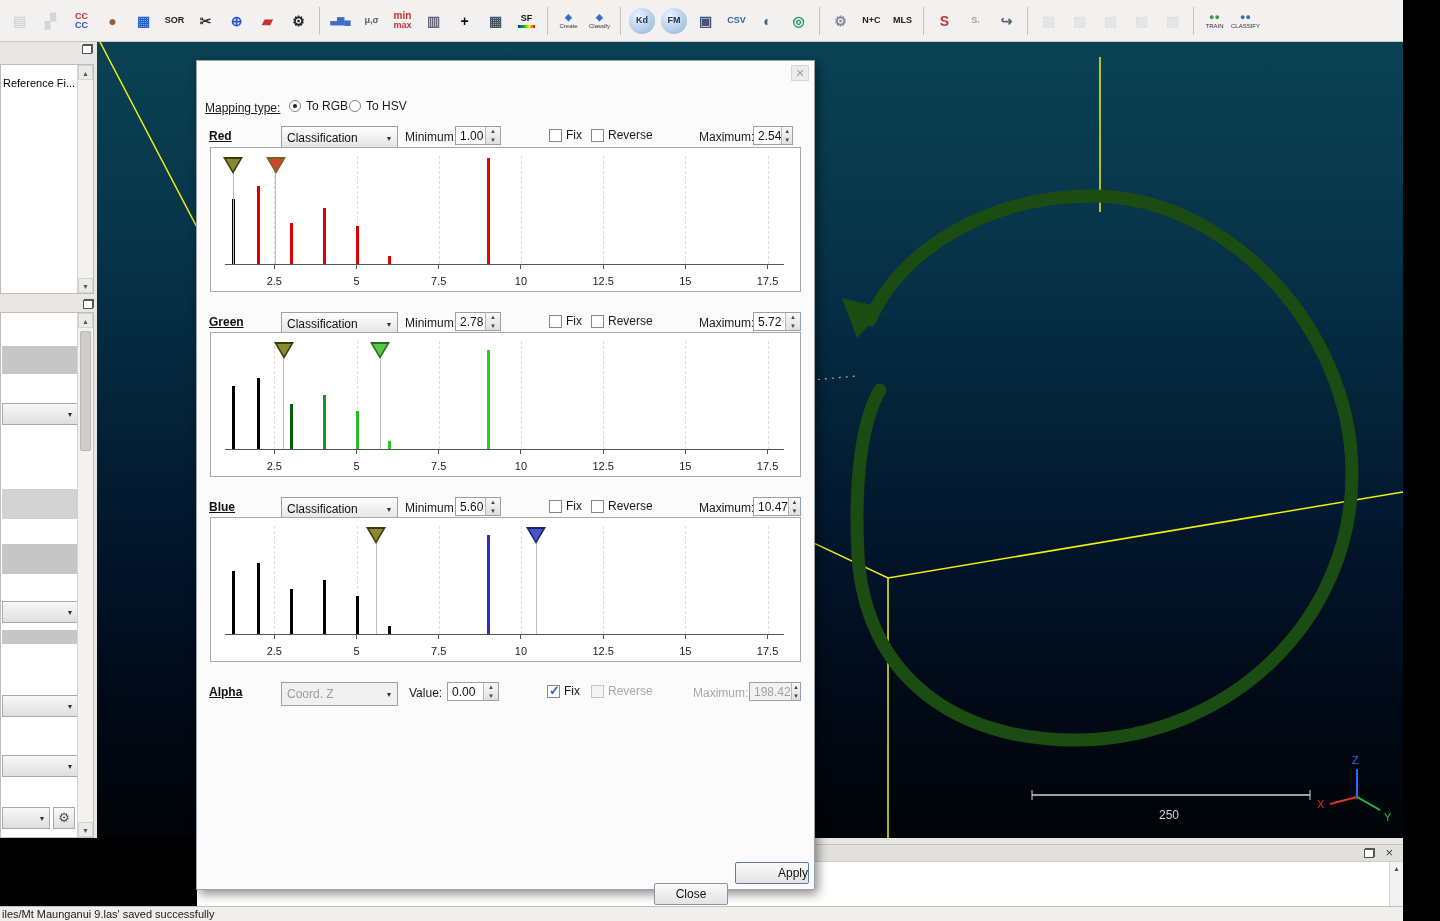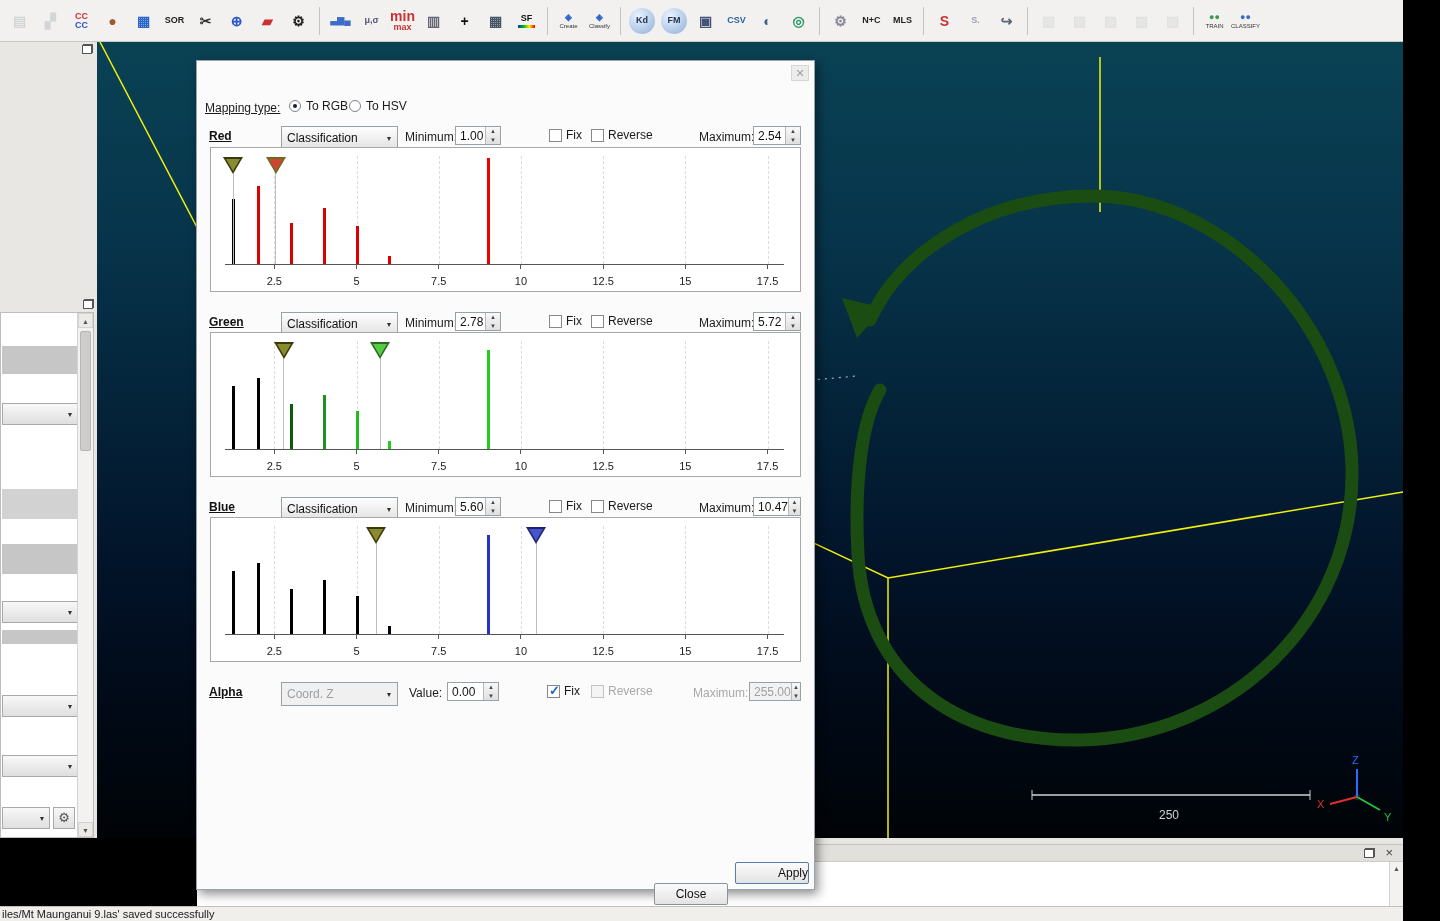--- a/index.html
+++ b/index.html
@@ -127,21 +127,21 @@
       <span style="color: rgb(34, 34, 34); font-size: 14px;">⚙</span>
     </div>
     <div class="tb-sep"></div>
     <div class="tb-icon">
       <span style="color: rgb(58, 108, 200); font-size: 9px;">▃▆▄</span>
     </div>
     <div class="tb-icon">
       <span style="color: rgb(85, 85, 119); font-size: 9px;">μ,σ</span>
     </div>
     <div class="tb-icon">
-      <span style="color: rgb(200, 50, 50); font-size: 14px;">min</span>
+      <span style="color: rgb(200, 50, 50); font-size: 10px;">min</span>
       <span style="color: rgb(200, 50, 50); font-size: 9px;">max</span>
     </div>
     <div class="tb-icon">
       <span style="color: rgb(102, 102, 119); font-size: 14px;">▥</span>
     </div>
     <div class="tb-icon">
       <span style="color: rgb(17, 17, 17); font-size: 14px;">+</span>
     </div>
     <div class="tb-icon">
       <span style="color: rgb(68, 85, 102); font-size: 14px;">▦</span>
@@ -221,20 +221,27 @@
     </div>
     <div class="tb-icon">
       <span style="color: rgb(58, 108, 200); font-size: 9px;">●●</span>
       <span class="lbl">CLASSIFY</span>
     </div>
   </div>
 
 <div class="sidebar">
   <span class="winbtn" style="position:absolute;right:4px;top:2px;"></span>
 
+  <div class="panel" style="left:0;top:22px;width:94px;height:230px;">
+    <div style="position:absolute;left:2px;top:12px;font-size:11px;white-space:nowrap;overflow:hidden;width:72px;">Reference Fi...</div>
+    <div class="vscroll">
+      <div class="arr" style="top:0;">▲</div>
+      <div class="arr" style="bottom:0;">▼</div>
+    </div>
+  </div>
 
   <div style="position:absolute;left:0;top:254px;width:97px;height:16px;">
     <span class="winbtn" style="position:absolute;right:3px;top:3px;"></span>
   </div>
 
   <div class="panel" style="left:0;top:270px;width:94px;height:526px;">
     <div class="gray-row" style="top:33px;height:28px;background:#c6c6c6;"></div>
     <div class="mini-combo" style="left:1px;top:90px;width:76px;">
         <span class="ca">▼</span>
       </div>
@@ -336,21 +343,21 @@
     </div>
     <label class="chk" style="left:352px;">
       <span class="box"></span>
       <span>Fix</span>
     </label>
     <label class="chk" style="left:394px;">
       <span class="box"></span>
       <span>Reverse</span>
     </label>
     <span class="lab" style="left:502px;top:5px;">Maximum:</span>
-    <div class="spin" style="left:556px;width:48px;">
+    <div class="spin" style="left:556px;width:40px;">
       <span class="spin-val">2.54</span>
       <span class="spin-btns">
           <span>▲</span>
           <span>▼</span>
         </span>
     </div>
   </div>
   <div class="hist" style="top:86px;">
     <div class="hist-plot">
         <div class="grid" style="left: 8.82353%;"></div>
@@ -565,21 +572,21 @@
     <label class="chk checked" style="left:350px;">
       <span class="box"></span>
       <span>Fix</span>
     </label>
     <label class="chk disabled" style="left:394px;">
       <span class="box"></span>
       <span>Reverse</span>
     </label>
     <span class="lab dis" style="left:496px;top:5px;">Maximum:</span>
     <div class="spin disabled" style="left:552px;width:52px;">
-      <span class="spin-val">255.00</span>
+      <span class="spin-val">198.42</span>
       <span class="spin-btns">
           <span>▲</span>
           <span>▼</span>
         </span>
     </div>
   </div>
 
   <button class="pushbtn" style="left:457px;top:822px;">Close</button>
   <button class="pushbtn default" style="left:538px;top:801px;">Apply</button>
 </div>

